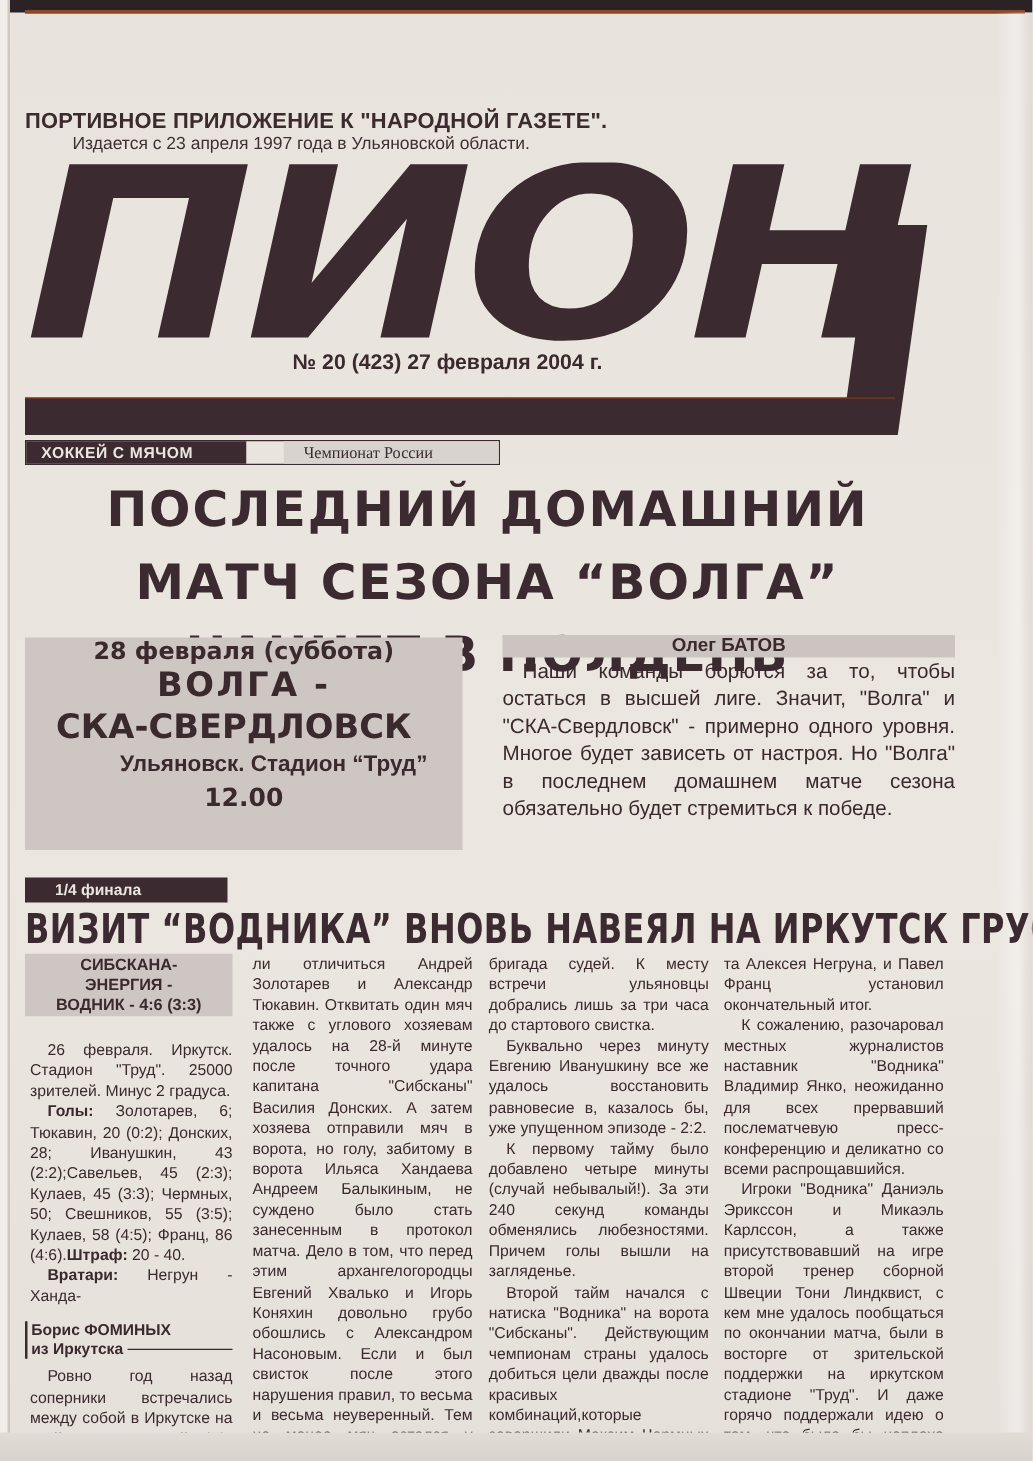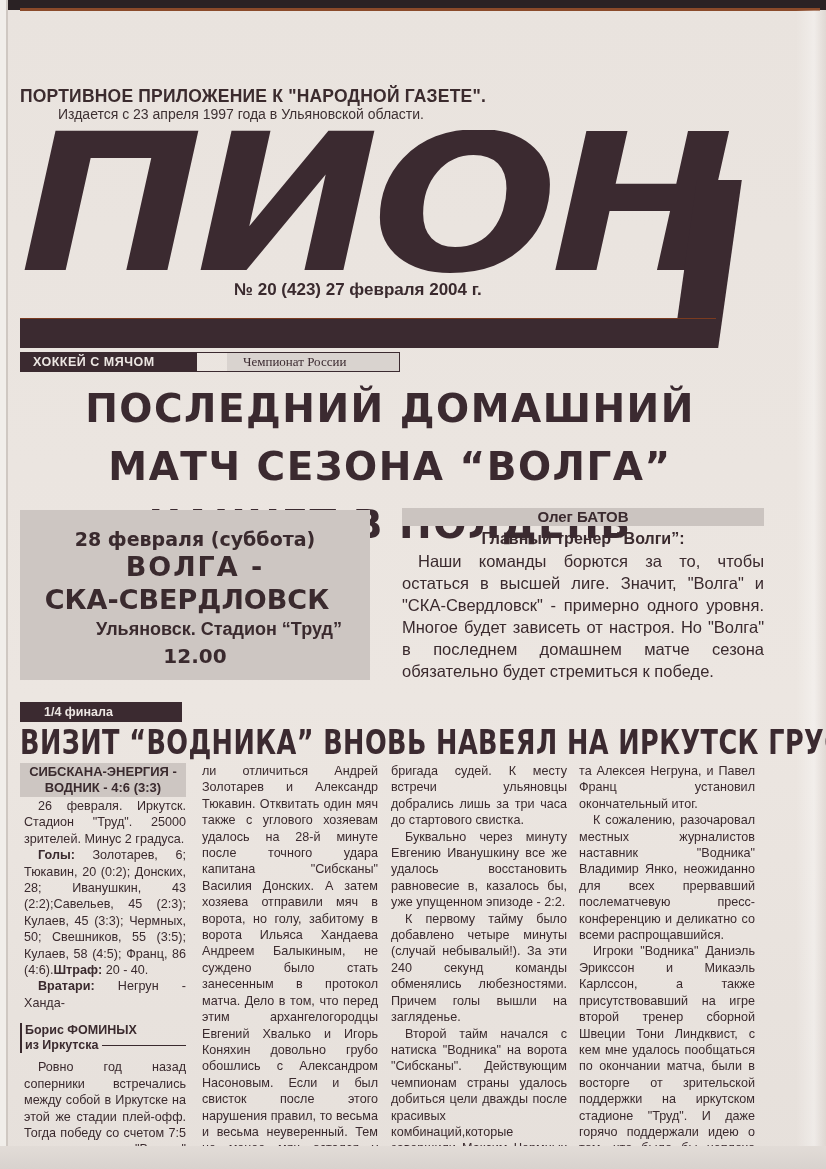--- a/index.html
+++ b/index.html
@@ -84,21 +84,21 @@
     font-family: "DejaVu Sans", sans-serif; font-weight: 900;
     font-size: 39px; line-height: 47px; color: #3b2a30; letter-spacing: 1.5px;
   }
   .headline div { white-space: nowrap; margin-top: 11px; }
   
   .matchbox {
     position: absolute; left: 20px; top: 510px; width: 350px; height: 170px;
     background: #cdc6c2; text-align: center; color: #3a2a2e;
   }
   .matchbox .date {
-    font-family: "DejaVu Sans", sans-serif; font-weight: 800; font-size: 19px; margin-top: 18px; white-space: nowrap;
+    font-family: "DejaVu Sans", sans-serif; font-weight: 800; font-size: 19px; margin-top: 0; white-space: nowrap;
   }
   .matchbox .team1 {
     font-family: "DejaVu Sans", sans-serif; font-weight: 900; font-size: 27px; line-height: 33px; letter-spacing: 2px; white-space: nowrap;
   }
   .matchbox .team2 {
     font-family: "DejaVu Sans", sans-serif; font-weight: 900; font-size: 27px; line-height: 33px; white-space: nowrap; margin-left: -16px;
   }
   .matchbox .venue {
     font-family: "Liberation Sans Narrow", "Liberation Sans", sans-serif; font-weight: 700; font-size: 18px; line-height: 26px; white-space: nowrap; margin-left: 48px;
   }
@@ -133,21 +133,21 @@
     position: absolute; top: 763px; width: 176px;
     font-size: 12.6px; line-height: 16.4px; color: #3a2a2e; text-align: justify;
   }
   .col p { text-indent: 14px; }
   .col p.noindent { text-indent: 0; }
   .col1 { left: 24px; width: 162px; }
   .col2 { left: 202px; }
   .col3 { left: 391px; }
   .col4 { left: 579px; }
   .score-box {
-    background: #cdc6c2; font-weight: 700; font-size: 13px; line-height: 16px; text-align: center; padding: 1px 0; margin-left: -4px; margin-bottom: 1px;
+    background: #cdc6c2; font-weight: 700; font-size: 13px; line-height: 16px; text-align: center; padding: 1px 16px; margin-left: -4px; margin-bottom: 19px;
   }
   .bold { font-weight: 700; }
   .byline {
     margin-top: 12px; border-left: 2px solid #3a2a2e; padding-left: 3px; font-weight: 700; font-size: 12.5px; line-height: 15px; margin-left: -4px;
   }
   .byline .from { display: flex; align-items: center; }
   .byline .from span.line { flex: 1; height: 1px; background: #3a2a2e; margin-left: 4px; }
   .fade-bottom {
     position: absolute; left: 0; top: 1146px; width: 826px; height: 23px;
     background: linear-gradient(180deg, #e2dcd7 0%, #d8d2ce 100%);
@@ -186,21 +186,20 @@
   <div class="matchbox">
     <div class="date">28 февраля (суббота)</div>
     <div class="team1">ВОЛГА -</div>
     <div class="team2">СКА-СВЕРДЛОВСК</div>
     <div class="venue">Ульяновск. Стадион “Труд”</div>
     <div class="time">12.00</div>
   </div>
 
   <div class="quote">
     <div class="quote-name-bar">Олег БАТОВ</div>
-    <div class="quote-role">Главный тренер “Волги”:</div>
     <div class="quote-text">Наши команды борются за то, чтобы остаться в высшей лиге. Значит, "Волга" и "СКА-Свердловск" - примерно одного уровня. Многое будет зависеть от настроя. Но "Волга" в последнем домашнем матче сезона обязательно будет стремиться к победе.</div>
   </div>
 
   <div class="rubric2">1/4 финала</div>
   <div class="headline2">ВИЗИТ “ВОДНИКА” ВНОВЬ НАВЕЯЛ НА ИРКУТСК ГРУСТЬ</div>
 
   <div class="col col1">
     <div class="score-box">
       <div>СИБСКАНА-ЭНЕРГИЯ -</div>
       <div>ВОДНИК - 4:6 (3:3)</div>

